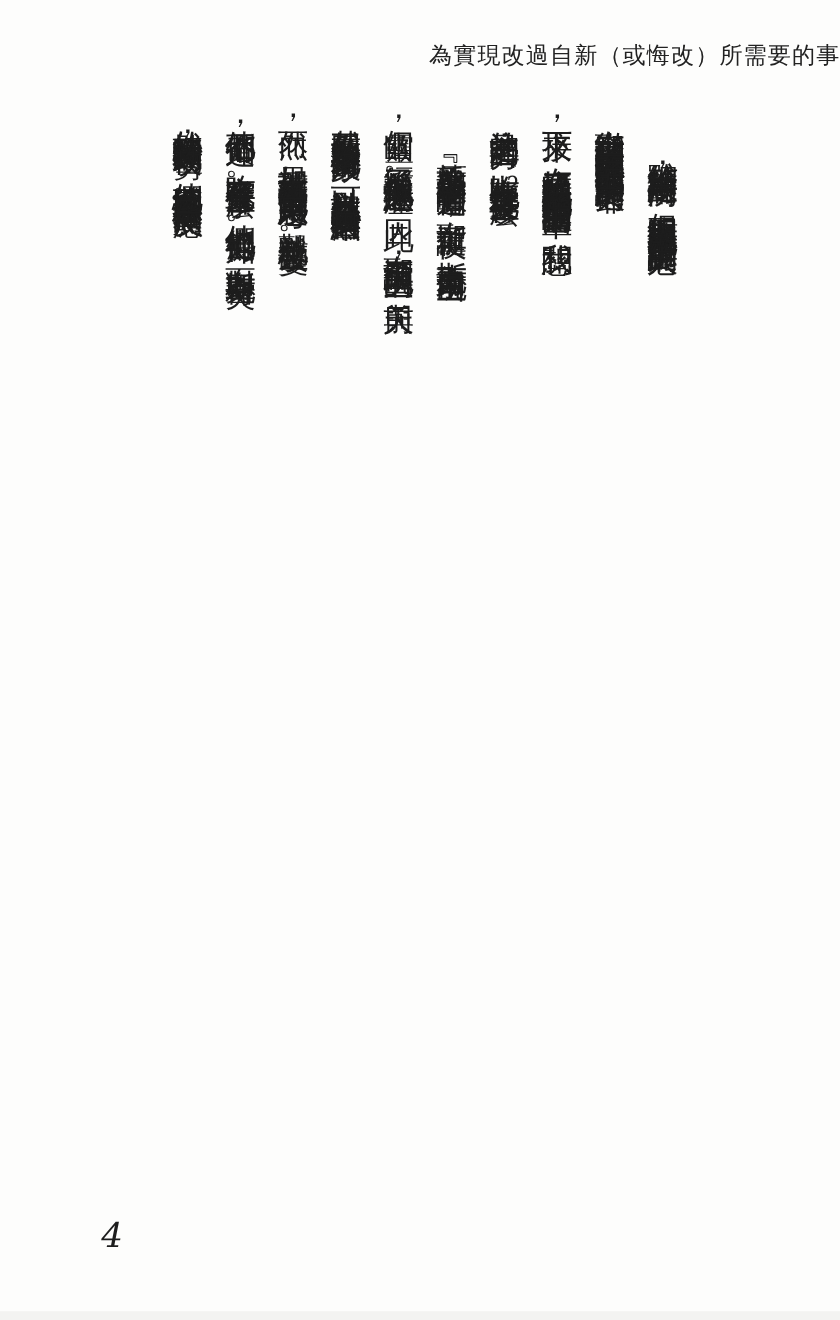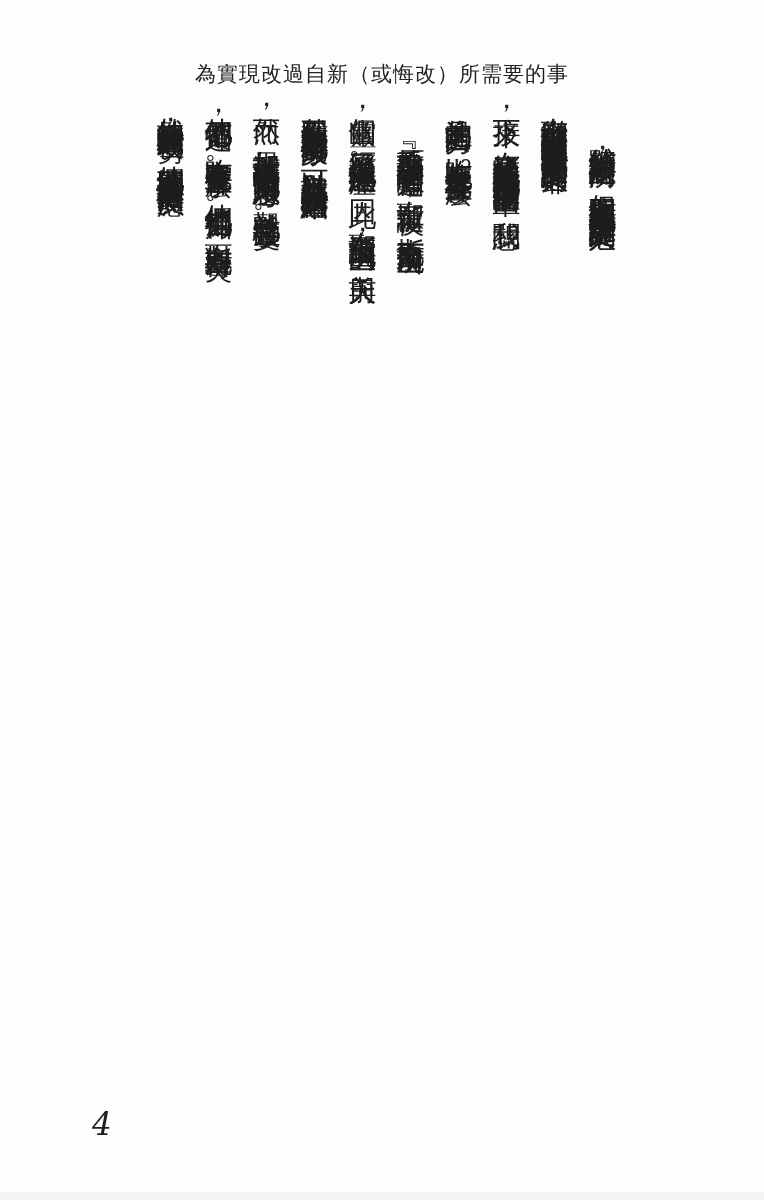--- a/index.html
+++ b/index.html
@@ -12,25 +12,24 @@
     position: relative;
     background: #fdfdfc;
     overflow: hidden;
     font-family: "DejaVu Serif", "Liberation Serif", serif;
   }
   .running-header {
     position: absolute;
     top: 36px;
     left: 0;
     width: 100%;
-    text-align: center;
+    text-align: right;
     font-size: 21px;
     letter-spacing: 1px;
     color: #222;
-    margin-top: 24px;
   }
   .page-text {
     position: absolute;
     top: 96px;
     right: 138px;
     width: 480px;
     height: 1085px;
     writing-mode: vertical-rl;
     text-orientation: mixed;
     font-size: 28px;

